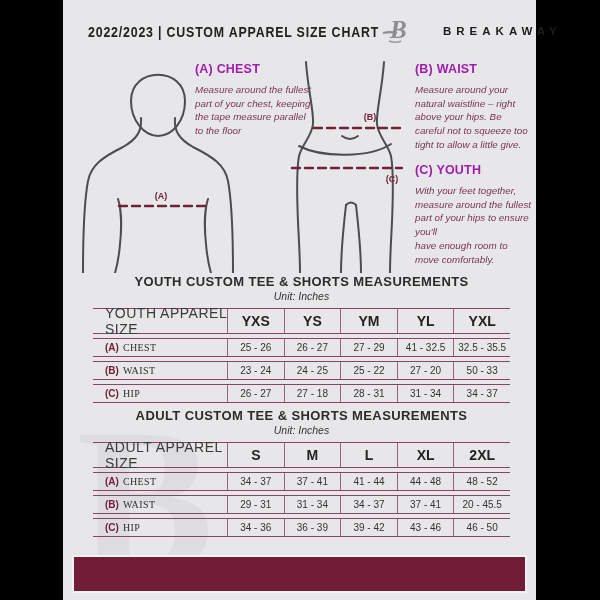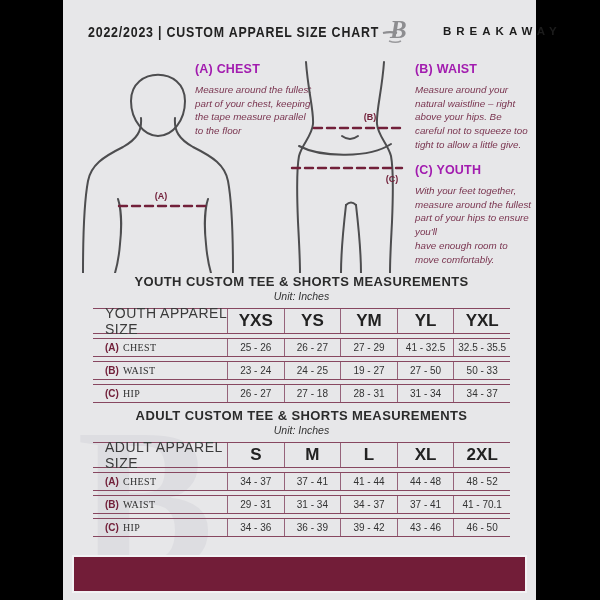--- a/index.html
+++ b/index.html
@@ -25,21 +25,21 @@
   
   .tbl-section{position:absolute;width:417px;z-index:2;}
   .tbl-title{text-align:center;font-size:13px;font-weight:bold;color:#2b2b2b;letter-spacing:.4px;}
   .tbl-unit{text-align:center;font-size:10.5px;font-style:italic;color:#333;margin-top:1px;}
   .size-table{margin-top:6px;}
   .trow{display:grid;grid-template-columns:134px repeat(5,1fr);
     border-top:1px solid #874760;border-bottom:1px solid #874760;margin-bottom:4px;background:transparent;}
   .cell{display:flex;align-items:center;justify-content:center;height:17px;
     border-left:1px solid #96637a;font-size:10px;color:#333;}
   .cell:first-child{border-left:none;justify-content:flex-start;padding-left:12px;}
-  .thead .cell{height:24px;font-weight:bold;font-size:17px;color:#222;}
+  .thead .cell{height:24px;font-weight:bold;font-size:14px;color:#222;}
   .thead .cell:first-child{font-weight:normal;font-size:14px;color:#3a3a3a;letter-spacing:.5px;}
   .marker{color:#72203a;font-weight:bold;margin-right:4px;}
   .rowlabel{color:#2f2f2f;letter-spacing:.4px;font-family:Liberation Serif, serif;}
 
   
   .watermark{position:absolute;left:14px;top:398px;font-family:"Liberation Serif",serif;
     font-weight:bold;font-size:205px;line-height:1;color:#dddde1;z-index:1;user-select:none;}
 
   
   .footer-bar{position:absolute;left:9px;top:555px;width:451px;height:34px;
@@ -134,22 +134,22 @@
           <div class="cell">41 - 32.5</div>
           <div class="cell">32.5 - 35.5</div>
         </div>
         <div class="trow">
           <div class="cell">
             <span class="marker">(B)</span>
             <span class="rowlabel">WAIST</span>
           </div>
           <div class="cell">23 - 24</div>
           <div class="cell">24 - 25</div>
-          <div class="cell">19 - 27</div>
-          <div class="cell">27 - 50</div>
+          <div class="cell">25 - 22</div>
+          <div class="cell">27 - 20</div>
           <div class="cell">50 - 33</div>
         </div>
         <div class="trow">
           <div class="cell">
             <span class="marker">(C)</span>
             <span class="rowlabel">HIP</span>
           </div>
           <div class="cell">26 - 27</div>
           <div class="cell">27 - 18</div>
           <div class="cell">28 - 31</div>
@@ -184,21 +184,21 @@
         </div>
         <div class="trow">
           <div class="cell">
             <span class="marker">(B)</span>
             <span class="rowlabel">WAIST</span>
           </div>
           <div class="cell">29 - 31</div>
           <div class="cell">31 - 34</div>
           <div class="cell">34 - 37</div>
           <div class="cell">37 - 41</div>
-          <div class="cell">41 - 70.1</div>
+          <div class="cell">20 - 45.5</div>
         </div>
         <div class="trow">
           <div class="cell">
             <span class="marker">(C)</span>
             <span class="rowlabel">HIP</span>
           </div>
           <div class="cell">34 - 36</div>
           <div class="cell">36 - 39</div>
           <div class="cell">39 - 42</div>
           <div class="cell">43 - 46</div>

